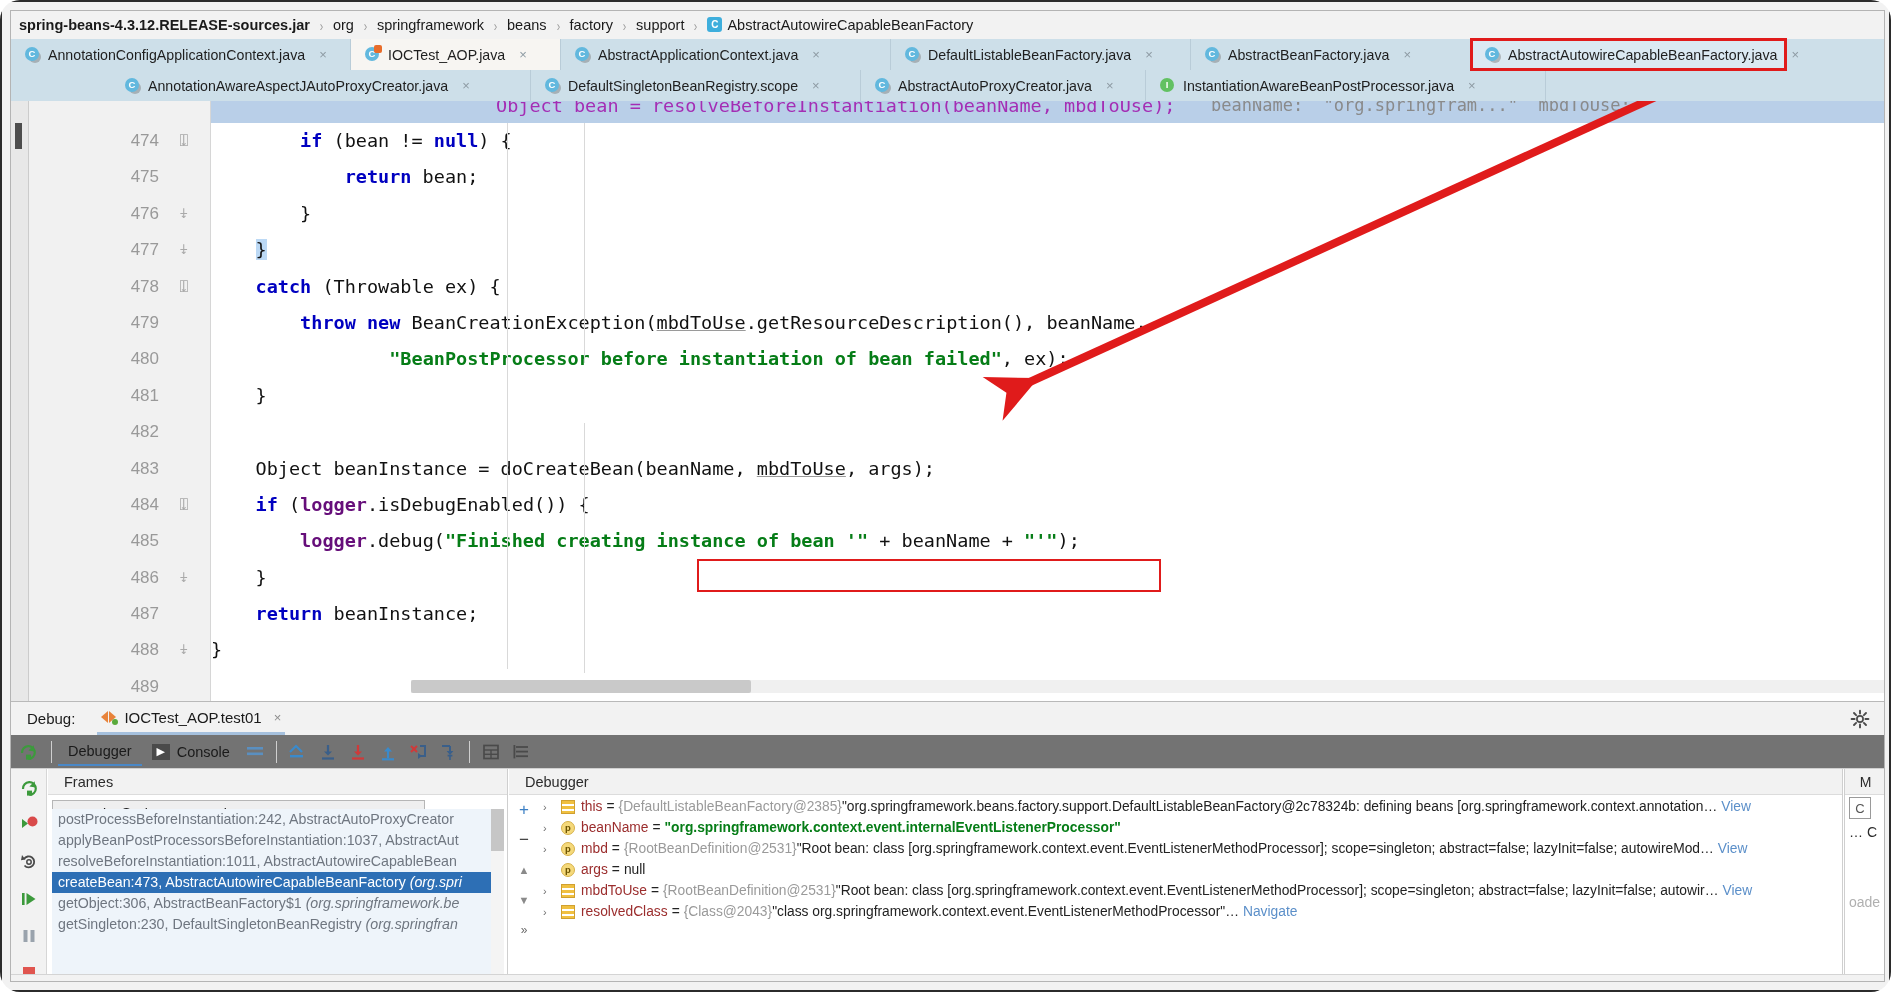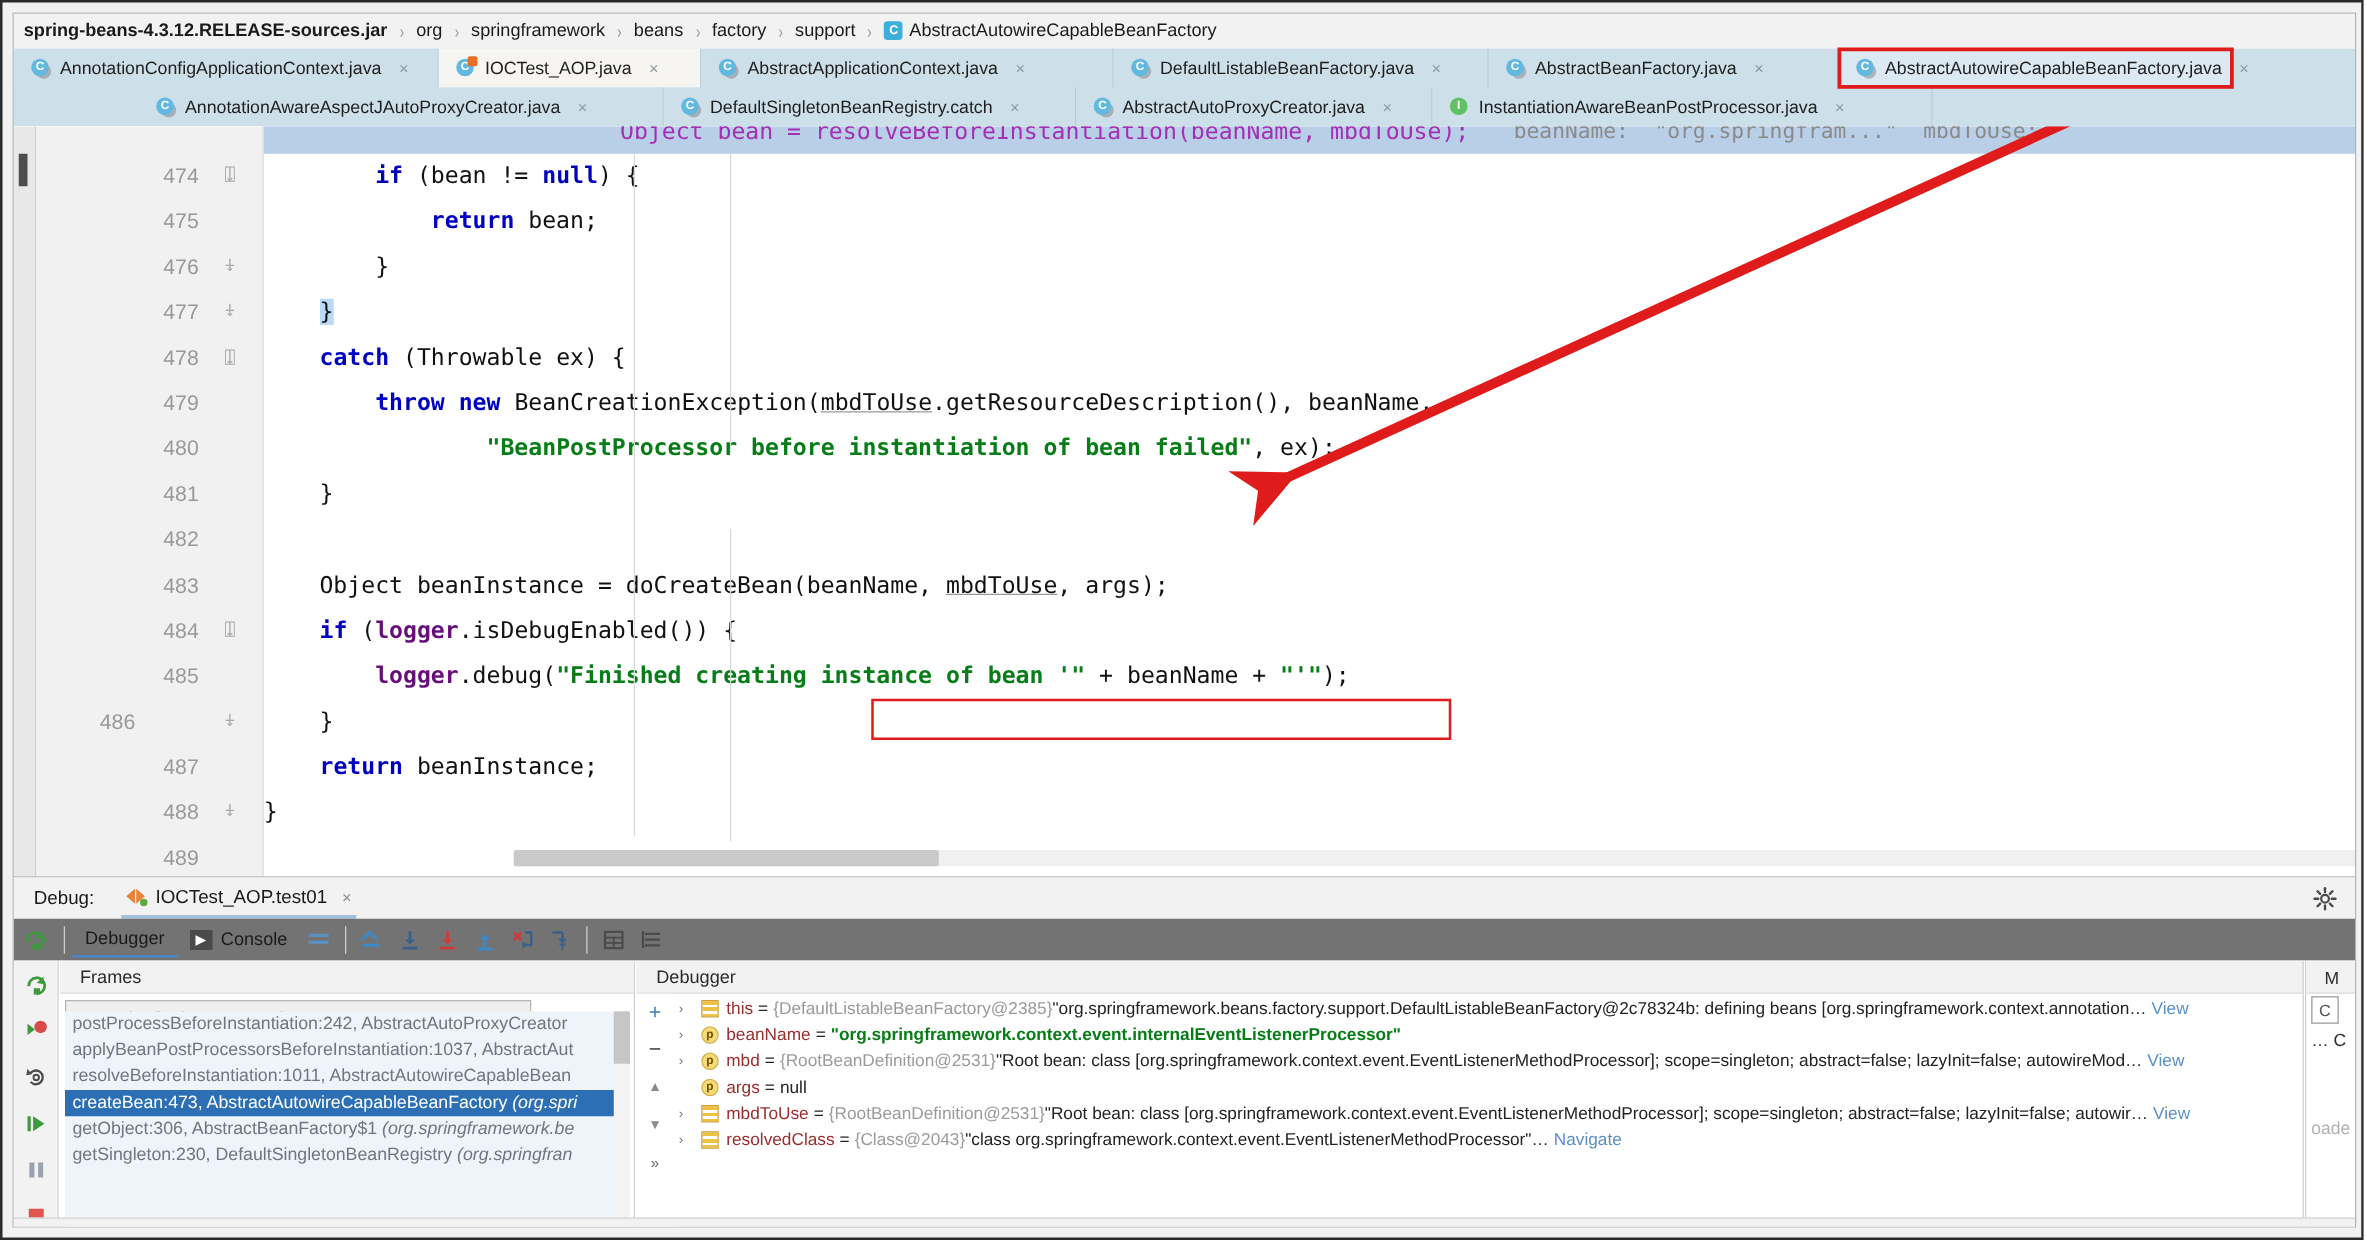--- a/index.html
+++ b/index.html
@@ -7,20 +7,21 @@
     margin: 0; padding: 0;
     background: #ffffff;
     font-family: "Liberation Sans", sans-serif;
   }
   #app {
     position: relative;
     width: 1891px;
     height: 992px;
     background: #ffffff;
     overflow: hidden;
+    border-radius: 20px;
   }
   
   .outer-frame {
     position: absolute;
     left: 0; top: 0; right: 0; bottom: 0;
     border: 2px solid #2b2b2b;
     background: #f2f2f2;
   }
   .inner-window {
     position: absolute;
@@ -639,21 +640,21 @@
             <span class="tab-ico">
               <span class="ico-class">C</span>
             </span>
             <span>AnnotationAwareAspectJAutoProxyCreator.java</span>
             <span class="tab-close">×</span>
           </div>
           <div class="tab" style="width: 330px;">
             <span class="tab-ico">
               <span class="ico-class">C</span>
             </span>
-            <span>DefaultSingletonBeanRegistry.catch</span>
+            <span>DefaultSingletonBeanRegistry.scope</span>
             <span class="tab-close">×</span>
           </div>
           <div class="tab" style="width: 285px;">
             <span class="tab-ico">
               <span class="ico-class">C</span>
             </span>
             <span>AbstractAutoProxyCreator.java</span>
             <span class="tab-close">×</span>
           </div>
           <div class="tab" style="width: 400px;">
@@ -682,21 +683,21 @@
             <div class="code-line"><div class="lineno" style="left: -182px;">476</div><div class="fold" style="left: -36px;">⍖</div><span>        }</span></div>
             <div class="code-line"><div class="lineno" style="left: -182px;">477</div><div class="fold" style="left: -36px;">⍖</div><span>    </span><span class="hl-brace">}</span></div>
             <div class="code-line"><div class="lineno" style="left: -182px;">478</div><div class="fold" style="left: -36px;">⍗</div><span>    </span><span class="kw">catch</span><span> (Throwable ex) {</span></div>
             <div class="code-line"><div class="lineno" style="left: -182px;">479</div><span>        </span><span class="kw">throw</span><span> </span><span class="kw">new</span><span> BeanCreationException(</span><span class="underl">mbdToUse</span><span>.getResourceDescription(), beanName,</span></div>
             <div class="code-line"><div class="lineno" style="left: -182px;">480</div><span>                </span><span class="str">"BeanPostProcessor before instantiation of bean failed"</span><span>, ex);</span></div>
             <div class="code-line"><div class="lineno" style="left: -182px;">481</div><span>    }</span></div>
             <div class="code-line"><div class="lineno" style="left: -182px;">482</div><span></span></div>
             <div class="code-line"><div class="lineno" style="left: -182px;">483</div><span>    Object beanInstance = </span><span>doCreateBean(beanName, </span><span class="underl">mbdToUse</span><span>, args);</span></div>
             <div class="code-line"><div class="lineno" style="left: -182px;">484</div><div class="fold" style="left: -36px;">⍗</div><span>    </span><span class="kw">if</span><span> (</span><span class="fld">logger</span><span>.isDebugEnabled()) {</span></div>
             <div class="code-line"><div class="lineno" style="left: -182px;">485</div><span>        </span><span class="fld">logger</span><span>.debug(</span><span class="str">"Finished creating instance of bean '"</span><span> + beanName + </span><span class="str">"'"</span><span>);</span></div>
-            <div class="code-line"><div class="lineno" style="left: -182px; text-align: center;">486</div><div class="fold" style="left: -36px;">⍖</div><span>    }</span></div>
+            <div class="code-line"><div class="lineno" style="left: -182px;">486</div><div class="fold" style="left: -36px;">⍖</div><span>    }</span></div>
             <div class="code-line"><div class="lineno" style="left: -182px;">487</div><span>    </span><span class="kw">return</span><span> beanInstance;</span></div>
             <div class="code-line"><div class="lineno" style="left: -182px;">488</div><div class="fold" style="left: -36px;">⍖</div><span>}</span></div>
             <div class="code-line"><div class="lineno" style="left: -182px;">489</div><span></span></div>
             <div class="indent-guide" style="left: 296px; top: 0px; height: 546px;"></div>
             <div class="indent-guide" style="left: 373px; top: 0px; height: 240px;"></div>
             <div class="indent-guide" style="left: 373px; top: 300px; height: 250px;"></div>
           </div>
         <div class="red-box"></div>
         <svg class="arrow-svg" viewBox="0 0 1875 600">
           <defs>

